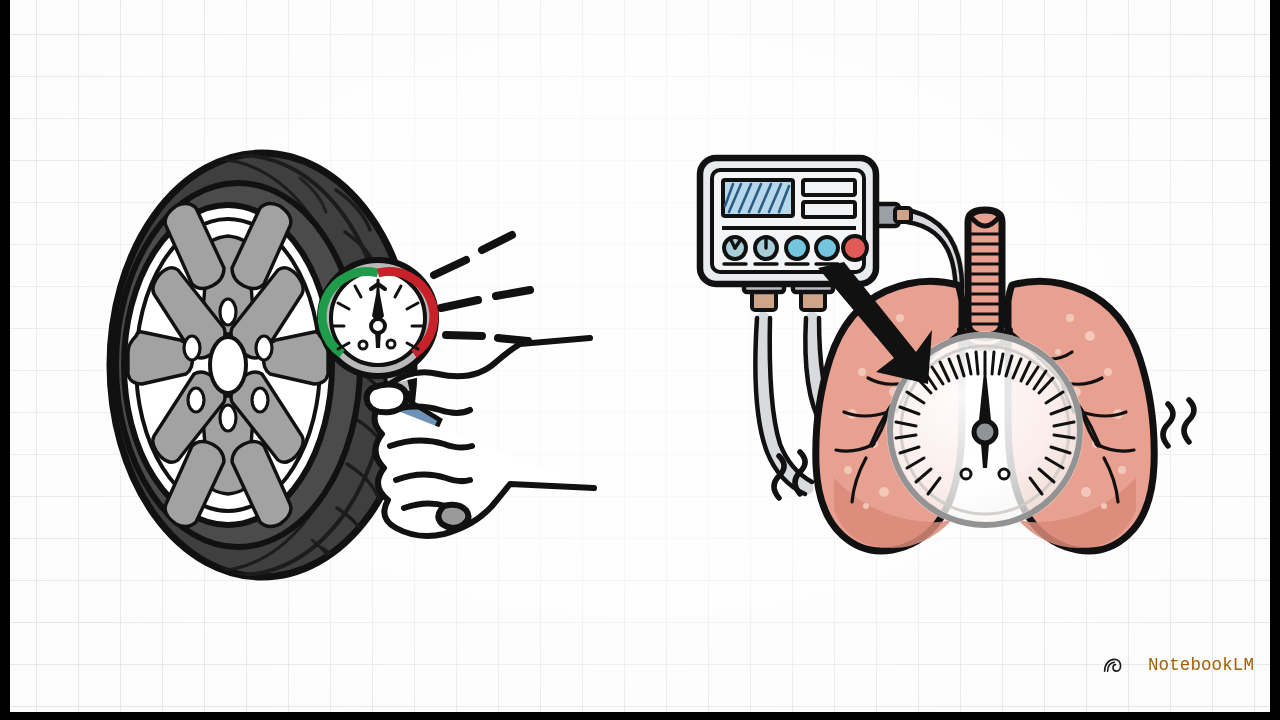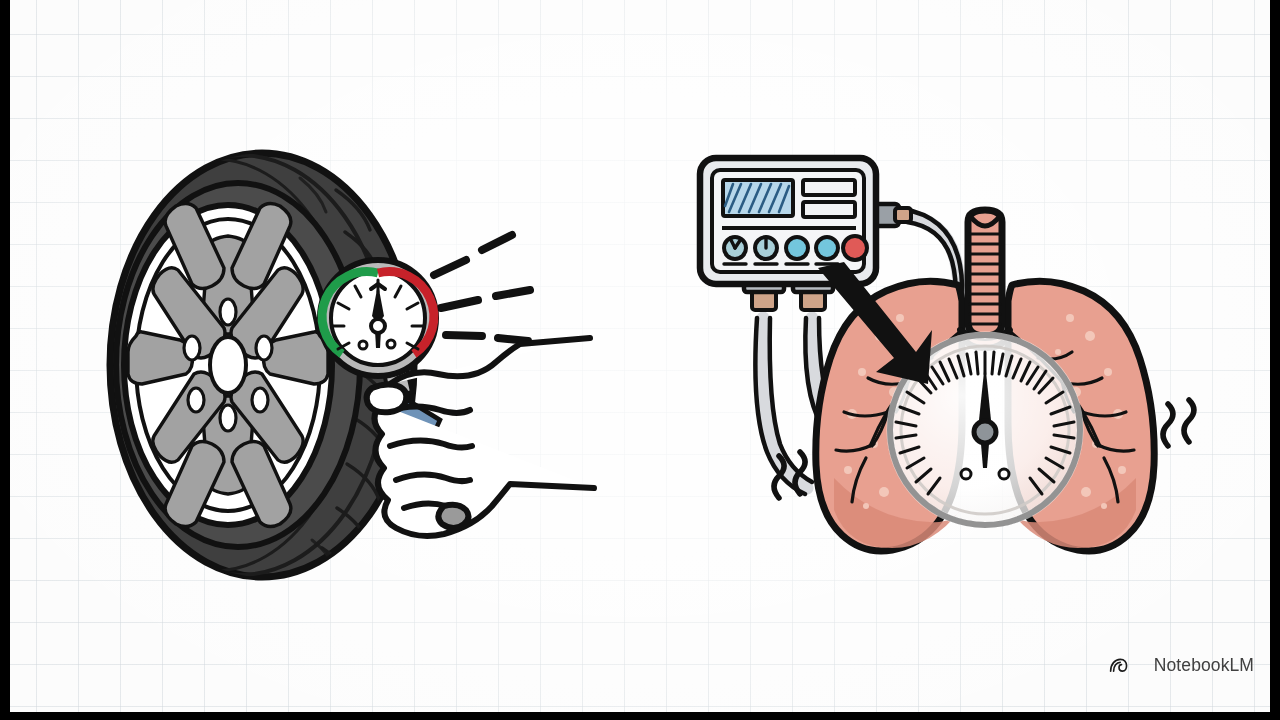--- a/index.html
+++ b/index.html
@@ -63,24 +63,24 @@
     height: 720px;
     overflow: visible;
   }
   #watermark {
     position: absolute;
     right: 26px;
     bottom: 44px;
     display: flex;
     align-items: center;
     gap: 25px;
-    color: #404040;
+    color: #a16207;
     font-size: 17.5px;
     letter-spacing: 0.1px;
-    font-family: Liberation Sans, sans-serif;
+    font-family: Liberation Mono, monospace;
   }
   #watermark .wm-label { line-height: 1; }
 </style>
 </head>
 <body>
 
 <div id="stage">
 
   <div id="grid-bg"></div>
   <div id="vignette"></div>

